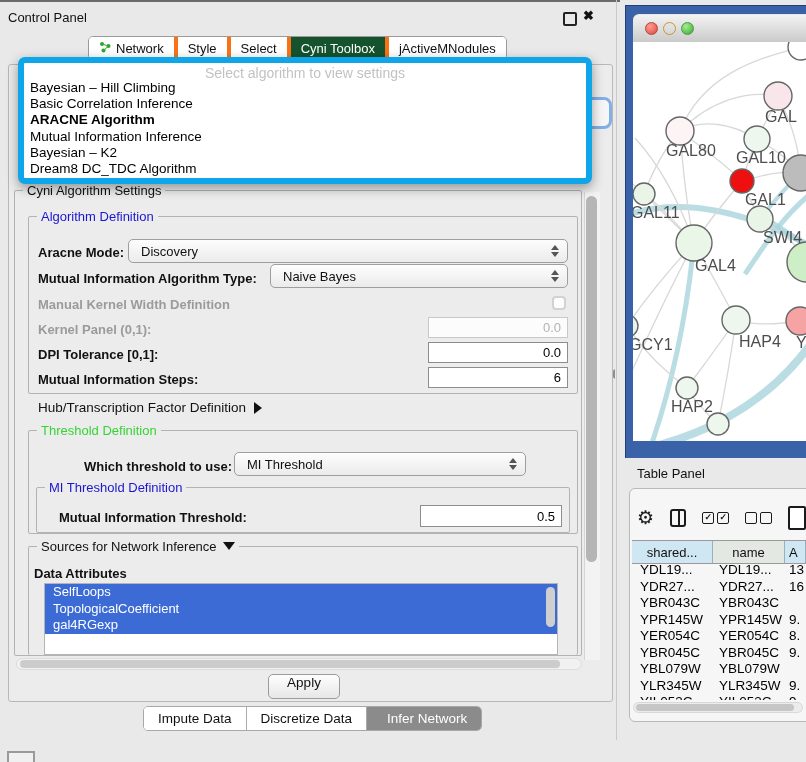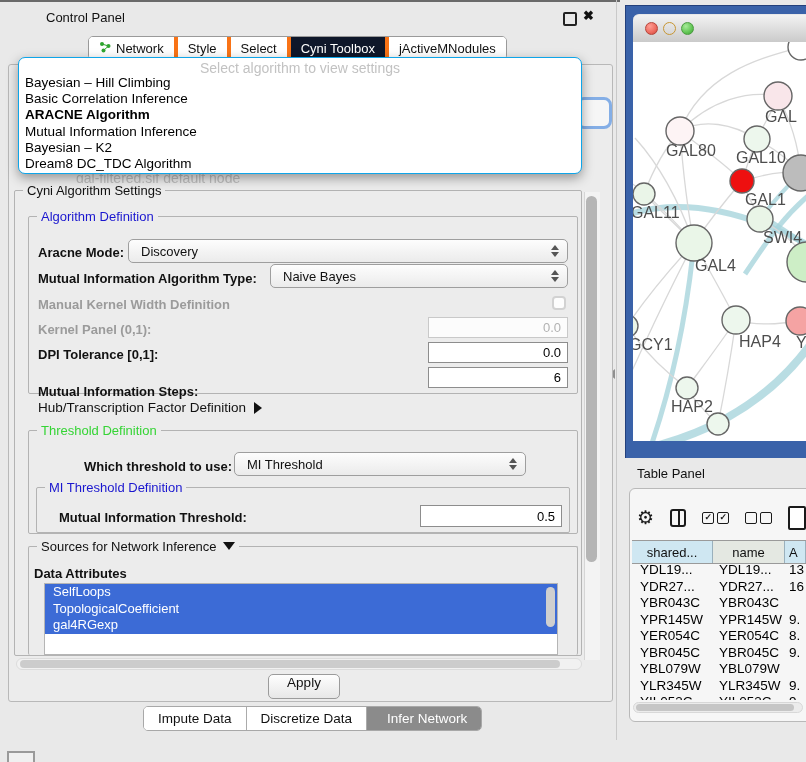--- a/index.html
+++ b/index.html
@@ -2,41 +2,41 @@
 <html><head>
 <meta charset="utf-8">
 <style>
   html,body{margin:0;padding:0;}
   body{font-family:"Liberation Sans",sans-serif;background:#e9e9e9;}
   .page{position:relative;width:806px;height:762px;overflow:hidden;background:#e9e9e9;}
   .abs{position:absolute;}
 
   
   .top-line{left:0;top:0;width:620px;height:2px;background:#6a6a6a;}
-  .cp-title{left:8px;top:10px;font-size:13px;color:#111;margin-left:38px;}
+  .cp-title{left:8px;top:10px;font-size:13px;color:#111;}
   .float-ic{left:563px;top:12px;width:10px;height:10px;border:2px solid #222;border-radius:2px;}
   .close-ic{left:583px;top:8px;font-size:13px;font-weight:bold;color:#111;}
   .right-border{left:616px;top:0;width:1px;height:740px;background:#c9c9c9;}
   .collapse-arrow{left:609px;top:369px;width:0;height:0;border-top:5px solid transparent;border-bottom:5px solid transparent;border-right:6px solid #8f8f8f;}
 
   
   .tabbar{left:88px;top:36px;height:22px;display:flex;border:1px solid #9a9a9a;border-radius:5px;overflow:hidden;background:#fff;}
   .tab{display:flex;align-items:center;justify-content:center;font-size:13px;color:#111;border-right:4px solid #f97316;padding:0 10px;background:#fff;white-space:nowrap;}
   .tab:last-child{border-right:none;}
-  .tab.selected{background:#0f172a;color:#fff;}
+  .tab.selected{background:#14532d;color:#fff;}
   .tab .net-ic{margin-right:5px;display:inline-block;}
 
   .content-panel{left:8px;top:64px;width:603px;height:636px;border:1px solid #b8b8b8;border-radius:3px;background:#ececec;}
 
   
   .hint-text{left:76px;top:170px;width:420px;height:13px;overflow:hidden;font-size:14px;color:#bdbdbd;z-index:2;}
   .focus-frag{left:576px;top:97px;width:30px;height:26px;border:3px solid #84aee6;border-radius:8px;background:#f6f6f6;z-index:3;}
 
   
-  .popup{left:18px;top:57px;width:562px;height:115px;background:#fff;border:1px solid #0ea5e9;border-radius:7px;box-shadow:0 4px 12px rgba(0,0,0,.38);z-index:60;overflow:hidden;}
+  .popup{left:18px;top:57px;width:562px;height:115px;background:#fff;border:6px solid #0ea5e9;border-radius:7px;box-shadow:0 4px 12px rgba(0,0,0,.38);z-index:60;overflow:hidden;}
   .dd-ph{text-align:center;font-size:14px;color:#c2c2c2;padding-top:2px;height:15px;}
   .dd-item{font-size:13.5px;color:#000;line-height:16.2px;padding-left:6px;white-space:nowrap;}
   .dd-item.bold{font-weight:bold;}
 
   
   .groupbox{border:1px solid #b3b3b3;border-radius:2px;}
   .groupbox .gtitle{position:absolute;top:-8px;left:8px;background:#ececec;padding:0 4px;font-size:13px;white-space:nowrap;}
   .gtitle.blue{color:#1a16cf;}
   .gtitle.green{color:#35d435;}
   .gtitle.black{color:#111;}
@@ -186,21 +186,21 @@
   <span class="abs lbl disabled" style="left:38px;top:297px;">Manual Kernel Width Definition</span>
   <div class="abs checkbox" style="left:552px;top:296px;"></div>
   <span class="abs lbl disabled" style="left:38px;top:322px;">Kernel Panel (0,1):</span>
   <div class="abs field disabled" style="left:428px;top:317px;width:140px;height:21px;">
       <span>0.0</span>
     </div>
   <span class="abs lbl" style="left:38px;top:347px;">DPI Tolerance [0,1]:</span>
   <div class="abs field" style="left:428px;top:342px;width:140px;height:21px;">
       <span>0.0</span>
     </div>
-  <span class="abs lbl" style="left:38px;top:384px;">Mutual Information Steps:</span>
+  <span class="abs lbl" style="left:38px;top:372px;">Mutual Information Steps:</span>
   <div class="abs field" style="left:428px;top:367px;width:140px;height:21px;">
       <span>6</span>
     </div>
 
   <div class="abs" style="left:38px;top:400px;font-size:13.5px;color:#111;">
     <span>Hub/Transcription Factor Definition</span><span class="arrow-right"></span>
   </div>
 
   <div class="abs groupbox" style="left:28px;top:430px;width:548px;height:102px;">
     <span class="gtitle green">Threshold Definition</span>

